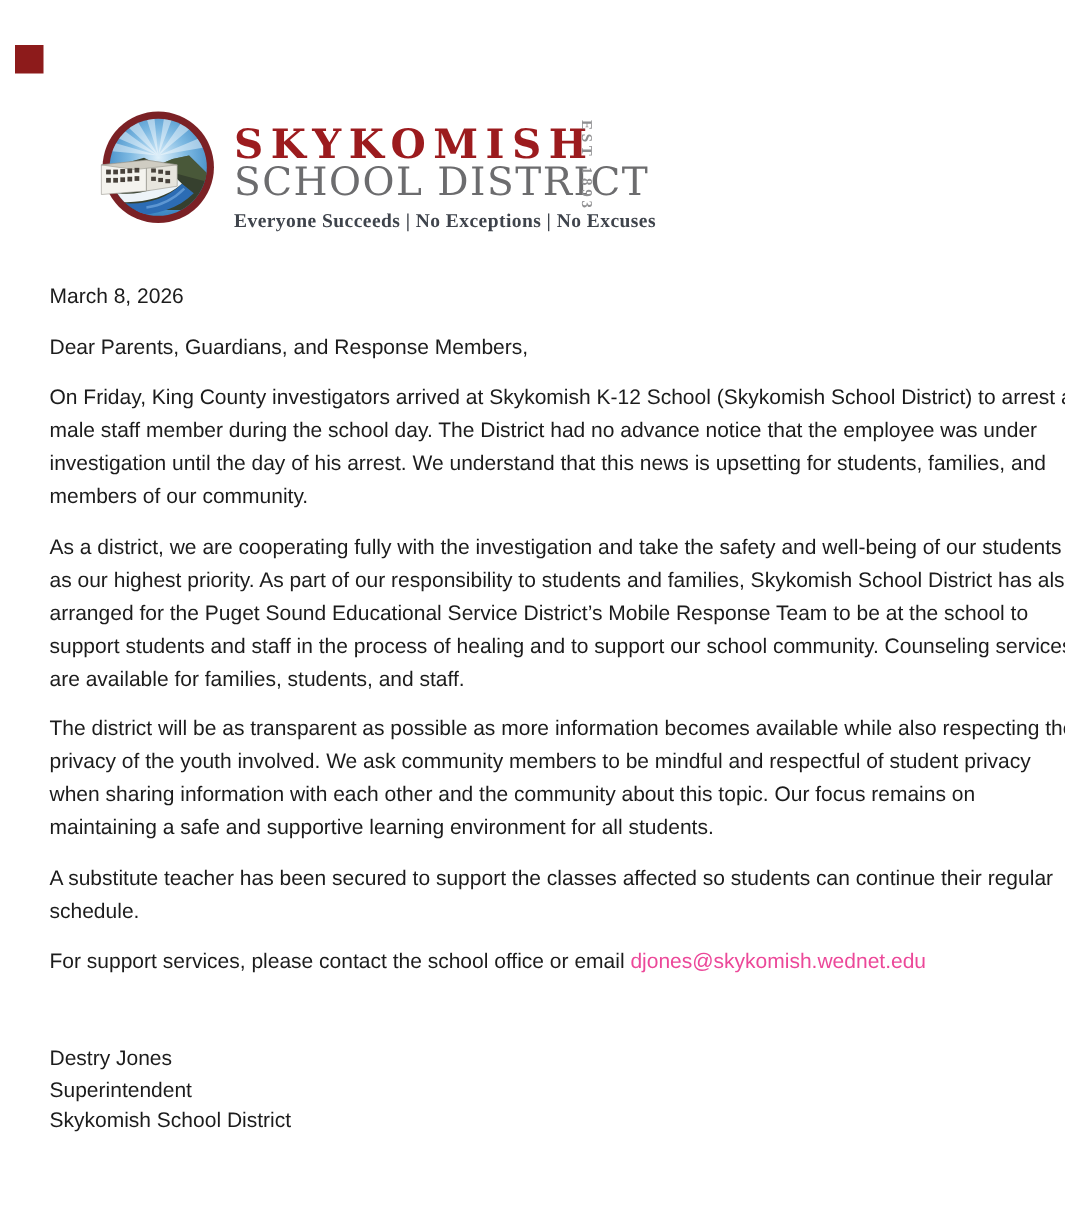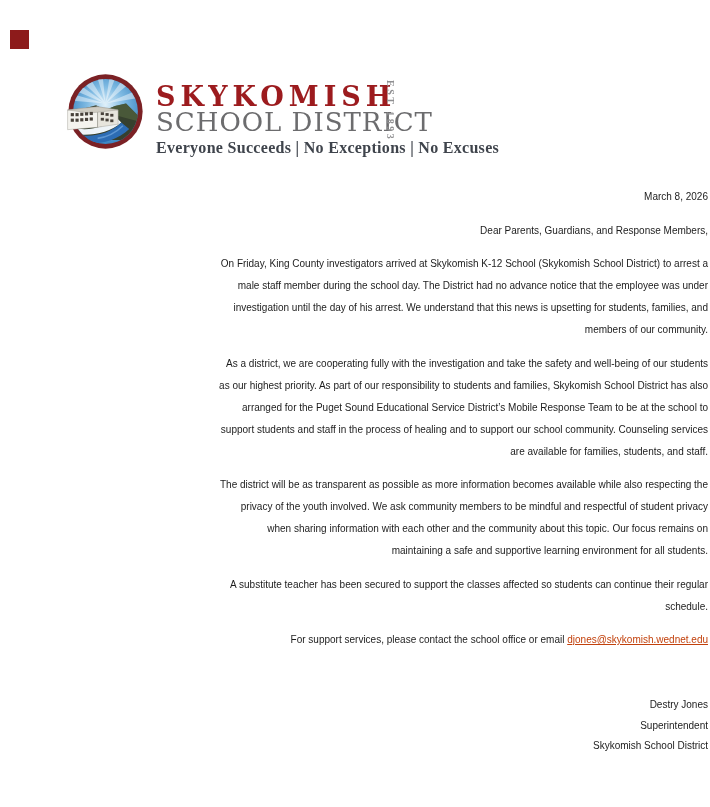--- a/index.html
+++ b/index.html
@@ -42,21 +42,21 @@
     font-size: 26px;
     line-height: 26px;
     letter-spacing: 1px;
     color: #6c6c6e;
     white-space: nowrap;
   }
   .logo-tagline {
     margin-top: 4px;
     font-family: "Liberation Serif", serif;
     font-weight: bold;
-    font-size: 16px;
+    font-size: 13px;
     letter-spacing: 0.3px;
     color: #3f444c;
     white-space: nowrap;
   }
   .logo-est {
     position: absolute;
     left: 396px;
     top: 80px;
     transform-origin: 0 0;
     transform: rotate(90deg);
@@ -64,32 +64,31 @@
     font-size: 10px;
     font-weight: bold;
     letter-spacing: 2.5px;
     color: #8f8f91;
     white-space: nowrap;
   }
 
   
   .letter {
     position: absolute;
-    left: 48px;
+    left: 33px;
     top: 186px;
     width: 660px;
     color: #1c1c1c;
-    font-size: 10px;
+    font-size: 14px;
     line-height: 22px;
-    text-align: right;
   }
   .line { margin-bottom: 11.5px; white-space: pre; }
   .para { margin-bottom: 11.5px; white-space: pre; }
   .support { margin-bottom: 0; }
-  .email-link { color: #c2410c; text-decoration: underline; cursor: pointer; }
+  .email-link { color: #ec4899; cursor: pointer; }
   .signature { margin-top: 44px; line-height: 20.5px; white-space: pre; }
 </style>
 </head>
 <body>
 
 <div class="page">
 
   <div class="corner-square"></div>
 
   <div class="logo">

